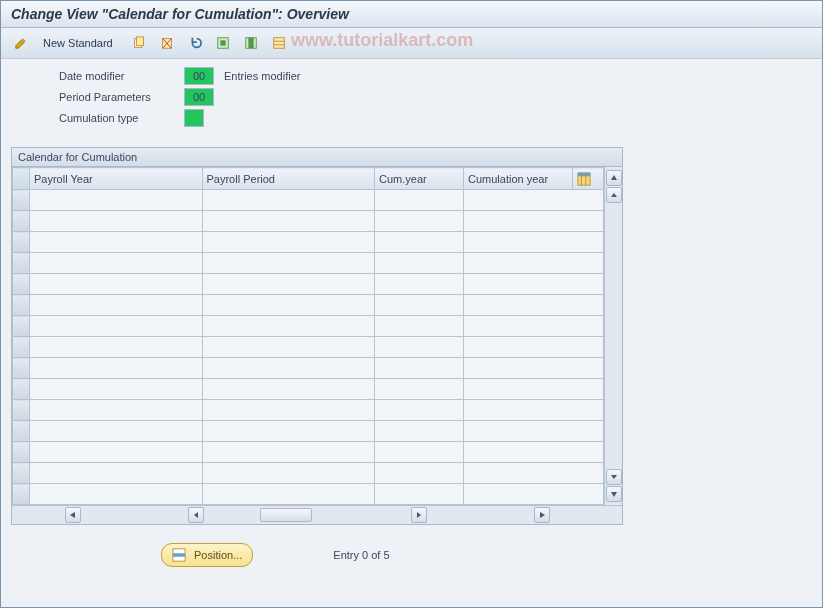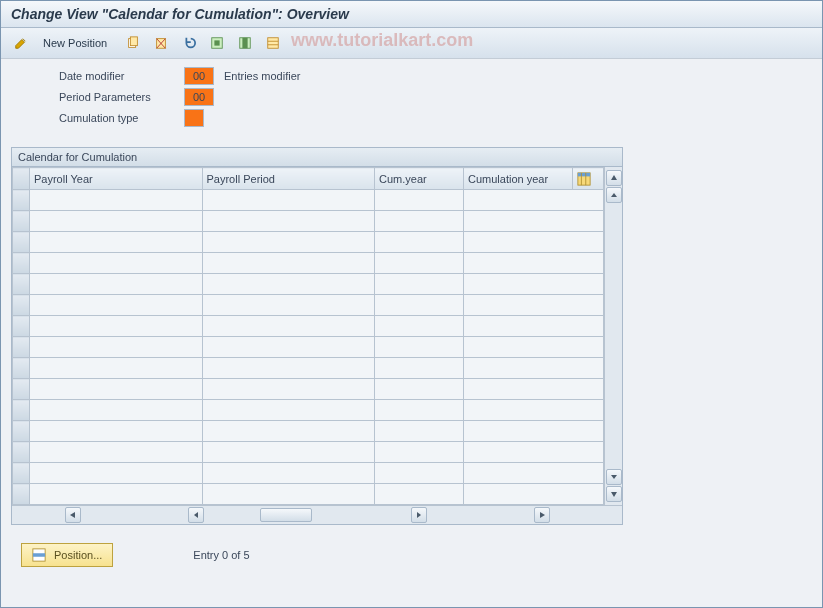--- a/index.html
+++ b/index.html
@@ -82,21 +82,21 @@
     margin-bottom: 3px;
     padding-left: 48px;
   }
   .field-label {
     width: 125px;
     color: #3a475a;
   }
   .field-input {
     width: 28px;
     height: 16px;
-    background: #f97316;
+    background: #22c55e;
     border: 1px solid #a9b9ca;
     text-align: center;
     font-size: 11px;
     color: #3a475a;
     padding: 0;
     box-sizing: content-box;
   }
   .field-input.short { width: 28px; }
   .field-input.tiny { width: 18px; }
   .field-desc { margin-left: 10px; color: #3a475a; }
@@ -206,44 +206,45 @@
     display: flex;
     align-items: center;
     padding: 18px 10px;
     gap: 80px;
   }
   .position-btn {
     display: inline-flex;
     align-items: center;
     background: linear-gradient(#fdf3c7, #f7e28f);
     border: 1px solid #bda23f;
-    border-radius: 0;
+    border-radius: 11px;
     height: 22px;
     padding: 0 10px;
     gap: 8px;
     cursor: pointer;
+    margin-left: 140px;
   }
   .position-btn .lbl { color: #5a5020; }
   .entry-status { color: #3a475a; }
 </style>
 </head>
 <body>
 
 <div class="window">
 
   <div class="titlebar">Change View "Calendar for Cumulation": Overview</div>
 
   <div class="toolbar">
     <span class="tool-btn">
       <svg width="14" height="14" viewBox="0 0 16 16">
           <path d="M2 11l7-7 3 3-7 7H2v-3z" fill="#d9a400" stroke="#9a7600" stroke-width="1"></path>
           <path d="M10 3l3 3" stroke="#9a7600"></path>
         </svg>
     </span>
-    <span class="new-entries">New Position</span>
+    <span class="new-entries">New Standard</span>
     <span class="tool-btn">
       <svg width="14" height="14" viewBox="0 0 16 16">
           <rect x="3" y="3" width="8" height="10" fill="#fff" stroke="#c08a2a"></rect>
           <rect x="5" y="1" width="8" height="10" fill="#ffe9a8" stroke="#c08a2a"></rect>
         </svg>
     </span>
     <span class="tool-btn">
       <svg width="14" height="14" viewBox="0 0 16 16">
           <rect x="3" y="3" width="10" height="11" fill="#ffe9a8" stroke="#c08a2a"></rect>
           <path d="M3 3L13 14M13 3L3 14" stroke="#b03030"></path>

